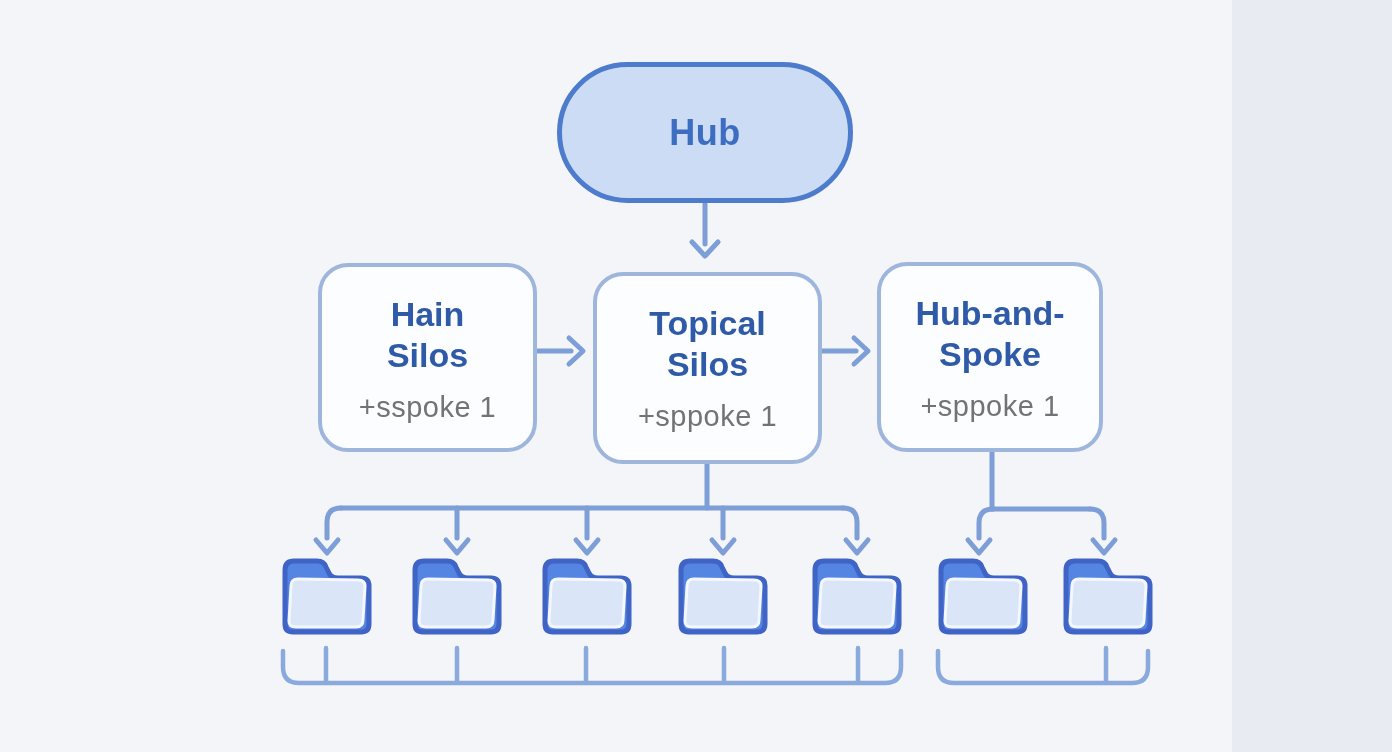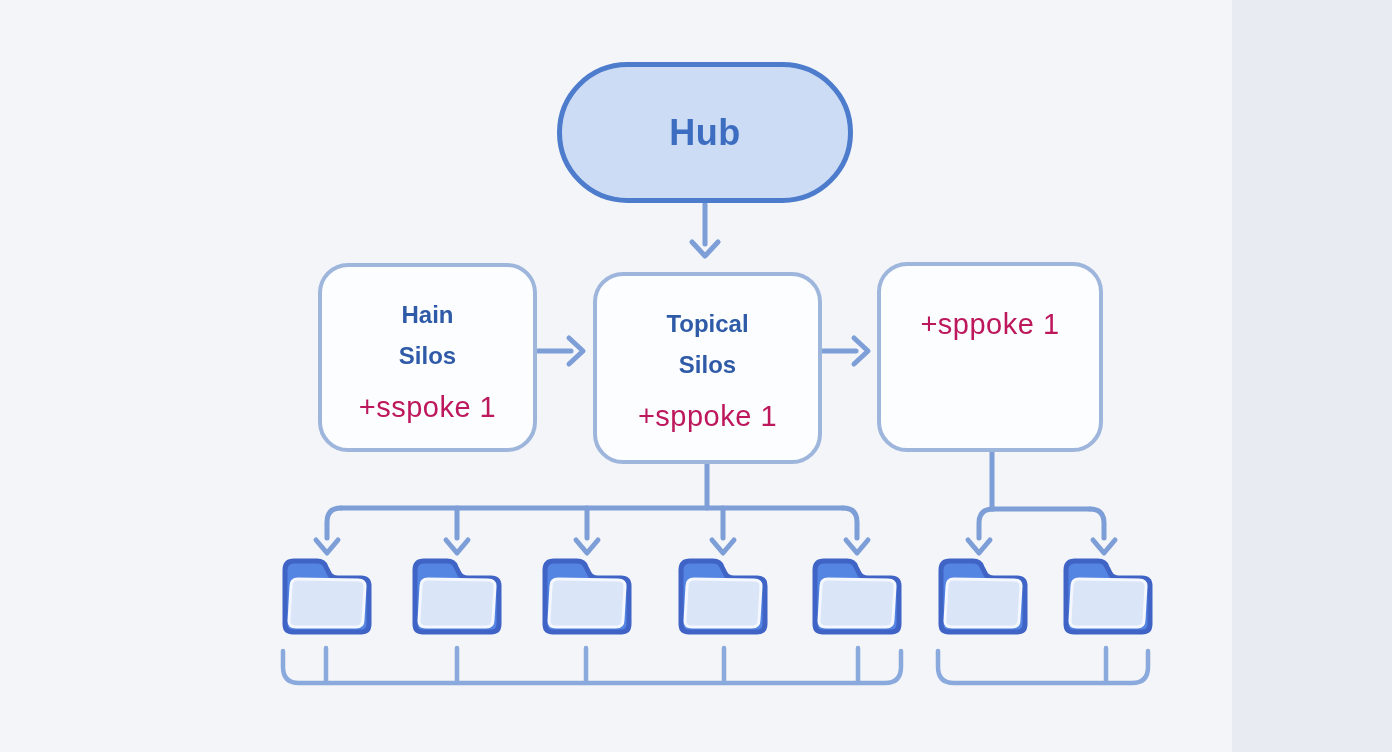--- a/index.html
+++ b/index.html
@@ -46,28 +46,28 @@
     background: #fbfdff;
     border: 4px solid #9eb5dc;
     border-radius: 30px;
     padding-top: 27px;
   }
   .box-1 { left: 318px; top: 263px; width: 219px; height: 189px; }
   .box-2 { left: 593px; top: 272px; width: 229px; height: 192px; }
   .box-3 { left: 877px; top: 262px; width: 226px; height: 190px; }
   .box-title {
     color: #2e5aa7;
-    font-size: 24px;
+    font-size: 34px;
     font-weight: 700;
     line-height: 41px;
     white-space: pre-line;
   }
   .box-subtitle {
     margin-top: 15px;
-    color: #be185d;
+    color: #737373;
     font-size: 29px;
     font-weight: 400;
     letter-spacing: 0.5px;
   }
   .folder {
     position: absolute;
     top: 553px;
     width: 98px;
     height: 82px;
   }
@@ -141,20 +141,22 @@
     <div class="box-subtitle">+sspoke 1</div>
   </div>
 
   <div class="node silo-box box-2">
     <div class="box-title">Topical
 Silos</div>
     <div class="box-subtitle">+sppoke 1</div>
   </div>
 
   <div class="node silo-box box-3">
+    <div class="box-title">Hub-and-
+Spoke</div>
     <div class="box-subtitle">+sppoke 1</div>
   </div>
 
   <svg class="folder" style="left:278px" viewBox="0 0 98 82">
       <use href="#folder-sym"></use>
     </svg>
   <svg class="folder" style="left:408px" viewBox="0 0 98 82">
       <use href="#folder-sym"></use>
     </svg>
   <svg class="folder" style="left:538px" viewBox="0 0 98 82">

